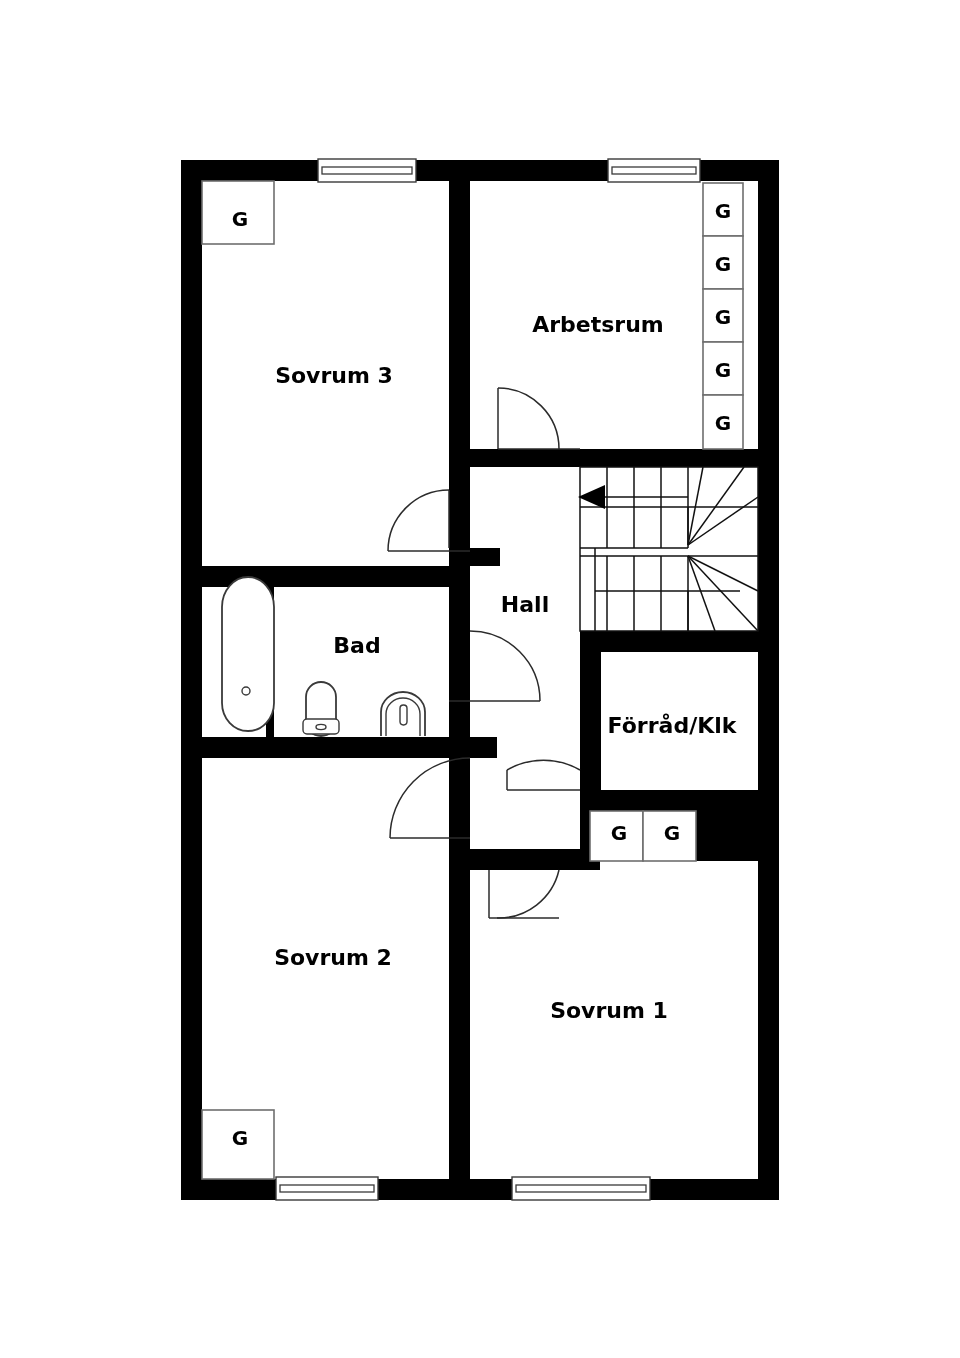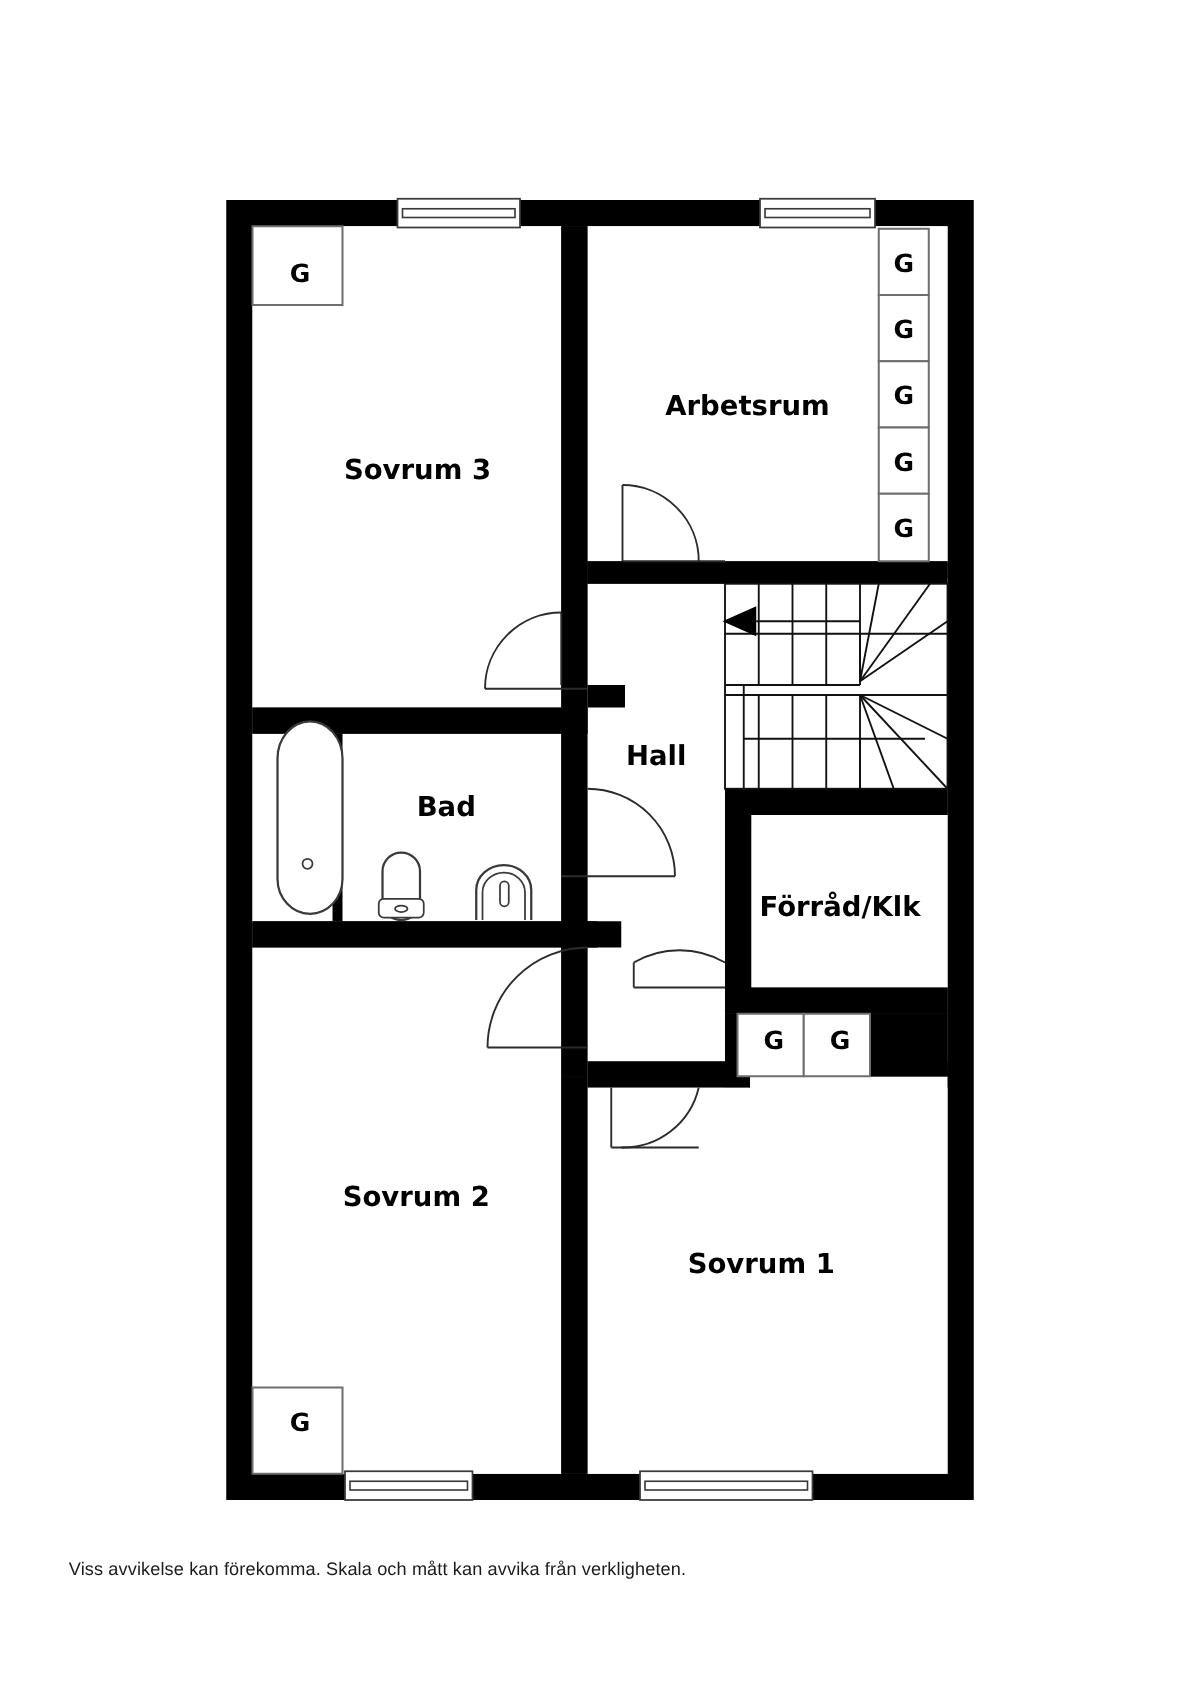--- a/index.html
+++ b/index.html
@@ -314,15 +314,14 @@
       <text class="room-label" x="598" y="326" font-size="22">Arbetsrum</text>
       <text class="room-label" x="525" y="606" font-size="22">Hall</text>
       <text class="room-label" x="357" y="647" font-size="22">Bad</text>
       <text class="room-label" x="672" y="727" font-size="22">Förråd/Klk</text>
       <text class="room-label" x="333" y="959" font-size="22">Sovrum 2</text>
       <text class="room-label" x="609" y="1012" font-size="22">Sovrum 1</text>
     </g>
 
   </svg>
 
-  <div class="caption">Viss avvikelse kan förekomma. Skala och mått kan avvika från verkligheten.</div>
 
 </div>
 
 </body></html>

